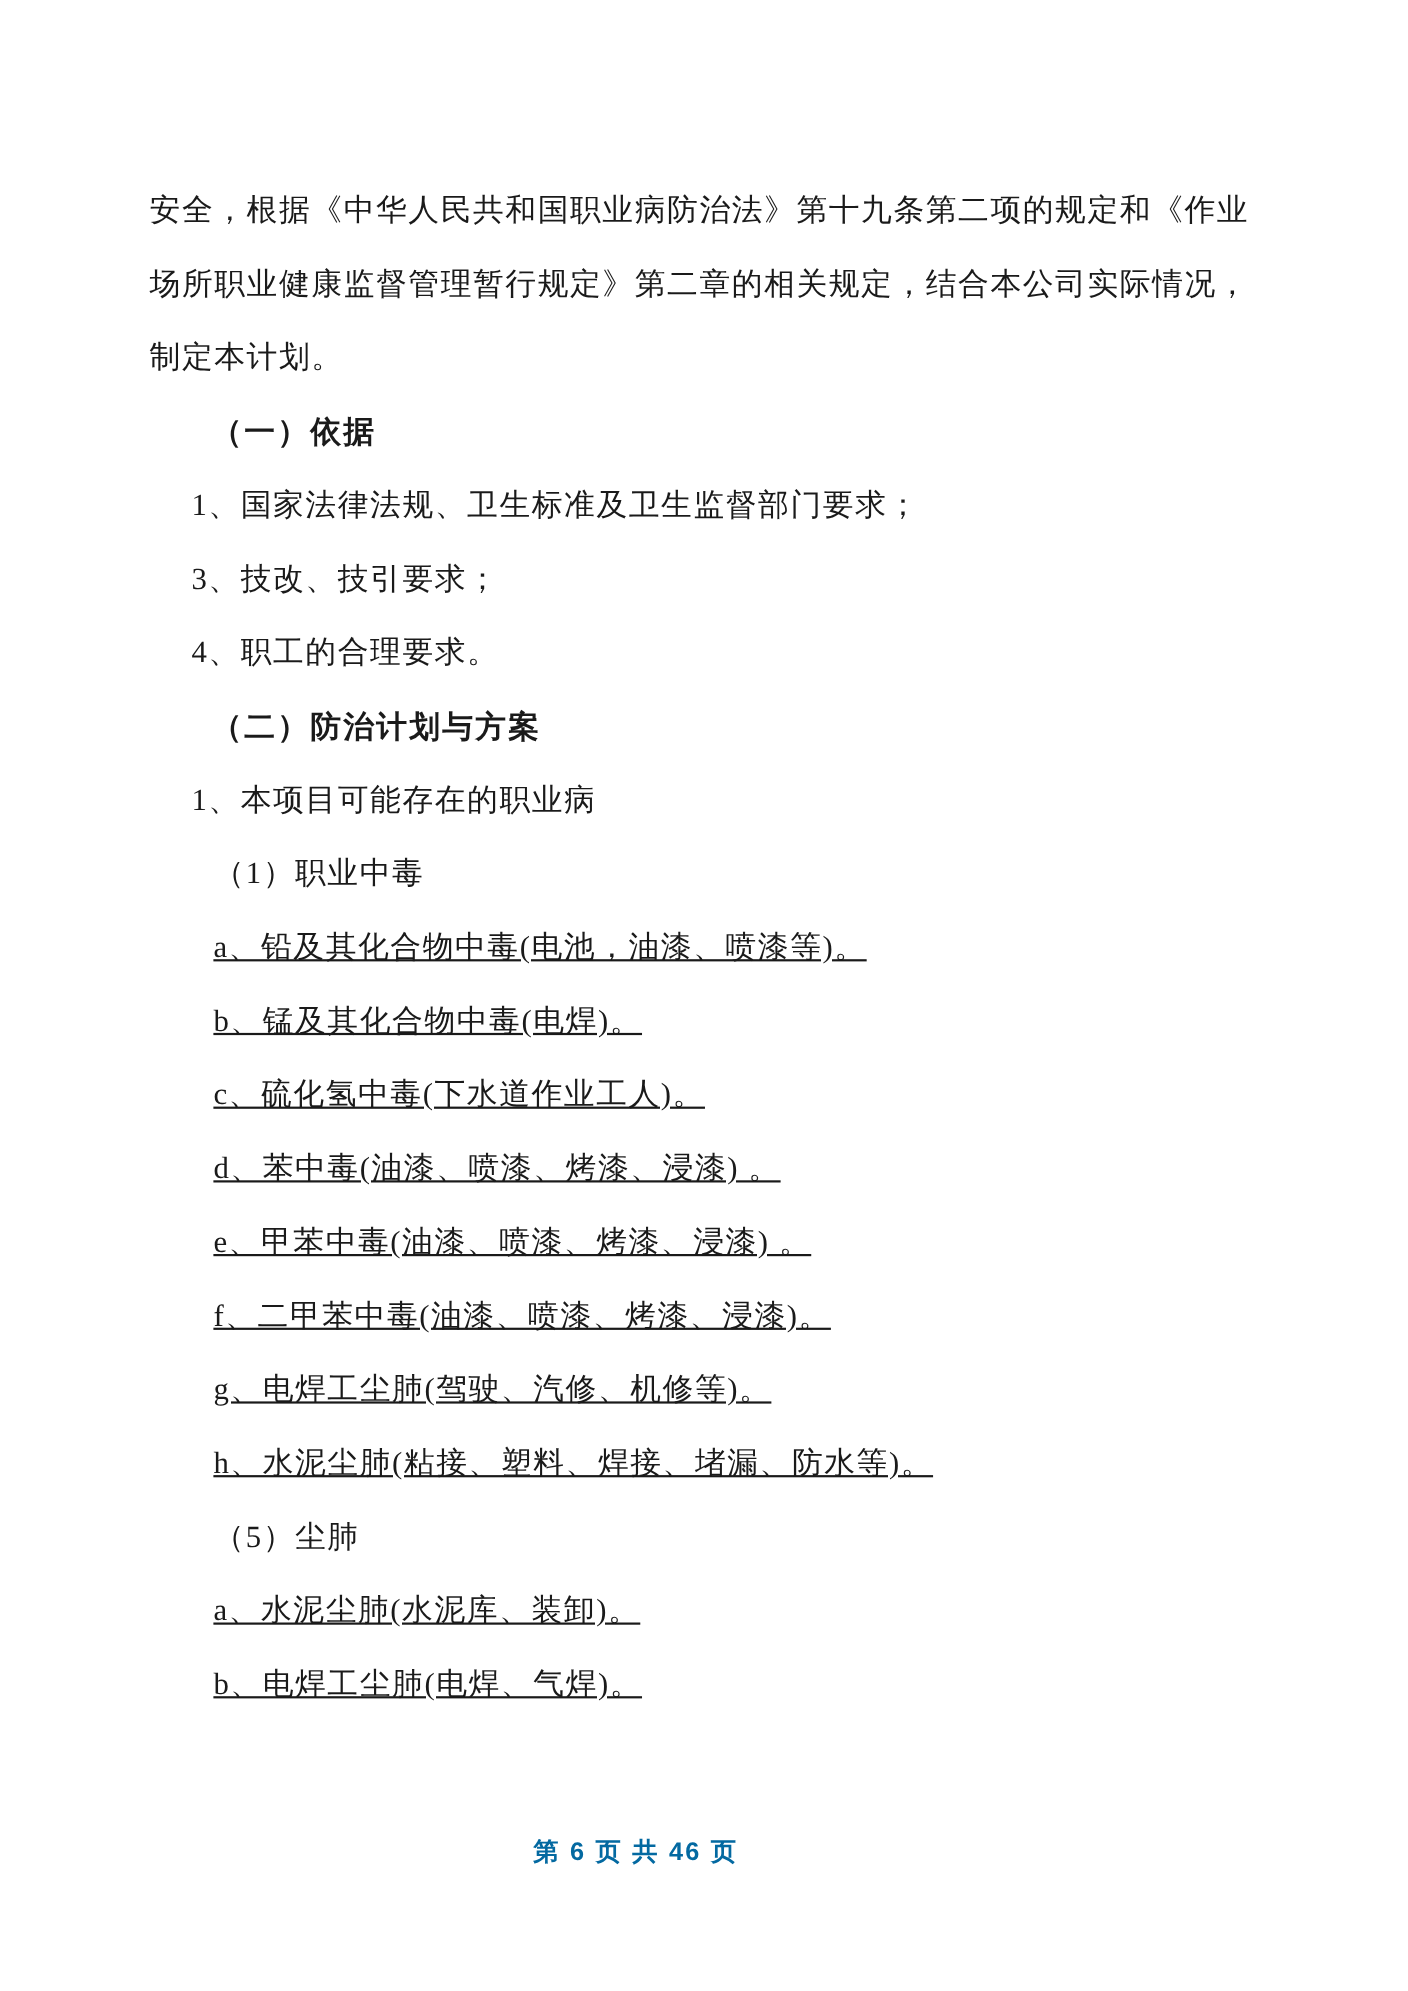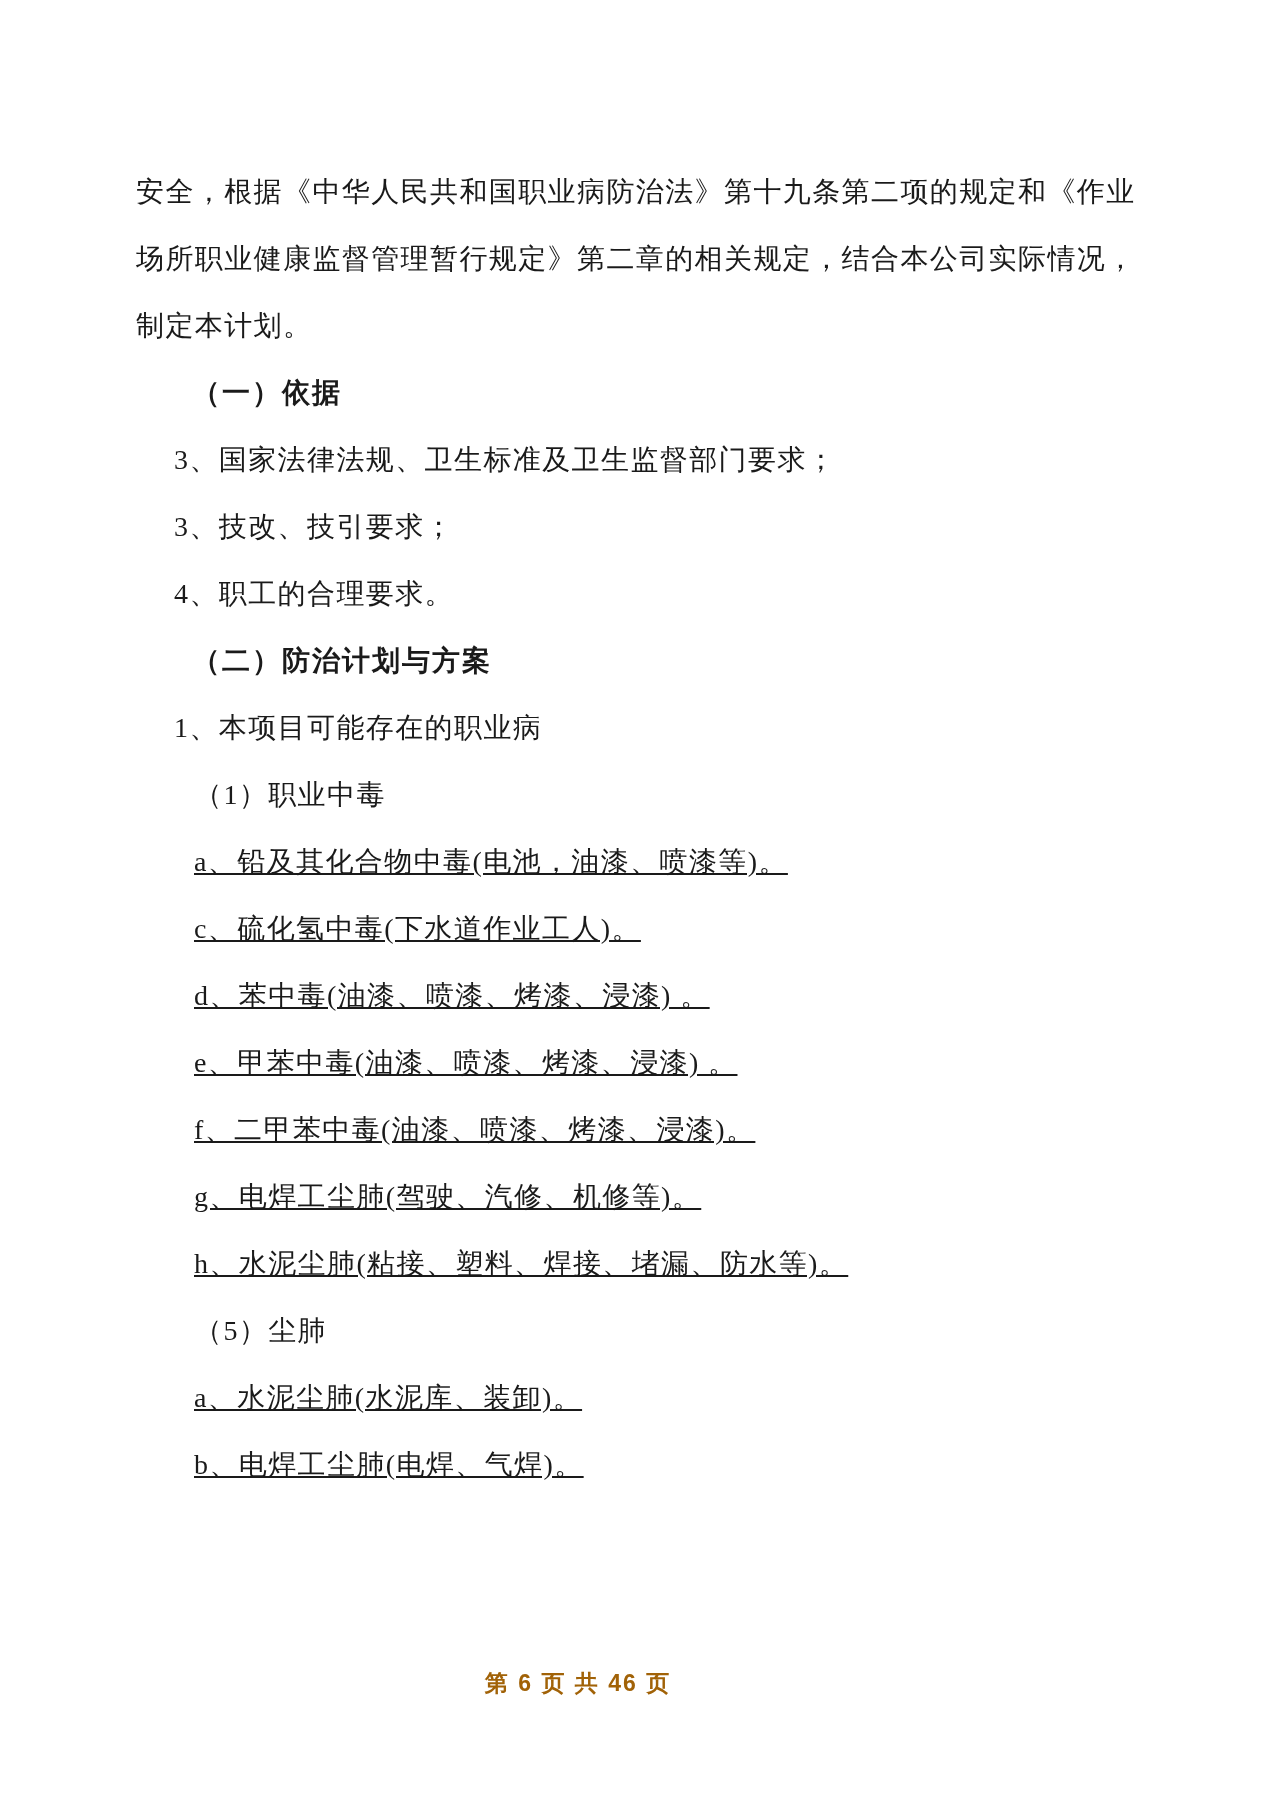--- a/index.html
+++ b/index.html
@@ -55,41 +55,42 @@
   .footer {
     position: absolute;
     left: 0;
     top: 1668px;
     width: 1156px;
     text-align: center;
     font-family: "Liberation Sans", "DejaVu Sans", sans-serif;
     font-weight: bold;
     font-size: 23px;
     letter-spacing: 2px;
-    color: #a16207;
+    color: #0369a1;
     line-height: 30px;
     white-space: nowrap;
   }
 </style>
 </head>
 <body>
 
 <div class="page">
   <div class="content" id="doc-content">
       <div class="line body">安全，根据《中华人民共和国职业病防治法》第十九条第二项的规定和《作业</div>
       <div class="line body">场所职业健康监督管理暂行规定》第二章的相关规定，结合本公司实际情况，</div>
       <div class="line body">制定本计划。</div>
       <div class="line heading">（一）依据</div>
-      <div class="line item-num">3、国家法律法规、卫生标准及卫生监督部门要求；</div>
+      <div class="line item-num">1、国家法律法规、卫生标准及卫生监督部门要求；</div>
       <div class="line item-num">3、技改、技引要求；</div>
       <div class="line item-num">4、职工的合理要求。</div>
       <div class="line heading">（二）防治计划与方案</div>
       <div class="line item-num">1、本项目可能存在的职业病</div>
       <div class="line item-paren">（1）职业中毒</div>
       <div class="line item-letter">a、铅及其化合物中毒(电池，油漆、喷漆等)。</div>
+      <div class="line item-letter">b、锰及其化合物中毒(电焊)。</div>
       <div class="line item-letter">c、硫化氢中毒(下水道作业工人)。</div>
       <div class="line item-letter">d、苯中毒(油漆、喷漆、烤漆、浸漆) 。</div>
       <div class="line item-letter">e、甲苯中毒(油漆、喷漆、烤漆、浸漆) 。</div>
       <div class="line item-letter">f、二甲苯中毒(油漆、喷漆、烤漆、浸漆)。</div>
       <div class="line item-letter">g、电焊工尘肺(驾驶、汽修、机修等)。</div>
       <div class="line item-letter">h、水泥尘肺(粘接、塑料、焊接、堵漏、防水等)。</div>
       <div class="line item-paren">（5）尘肺</div>
       <div class="line item-letter">a、水泥尘肺(水泥库、装卸)。</div>
       <div class="line item-letter">b、电焊工尘肺(电焊、气焊)。</div>
     </div>

